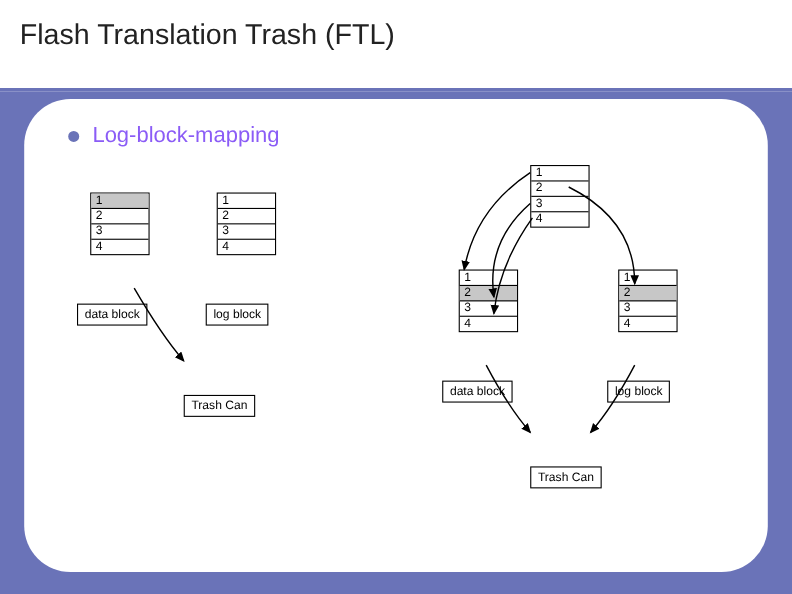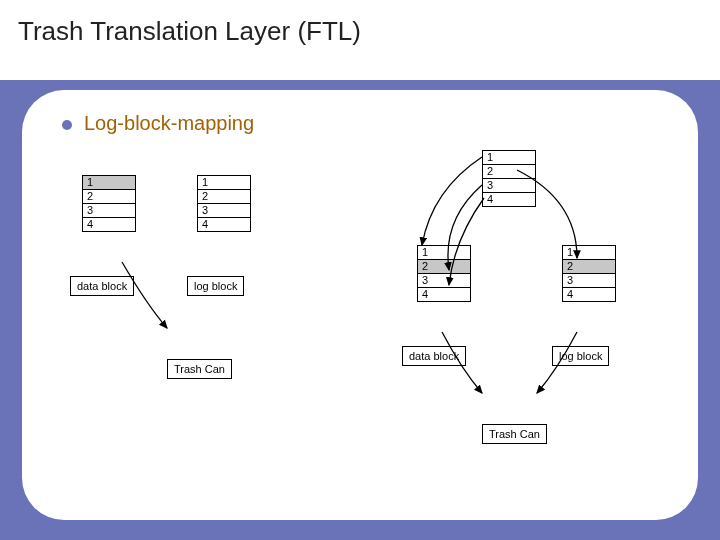--- a/index.html
+++ b/index.html
@@ -33,21 +33,21 @@
     width: 676px;
     height: 430px;
     background: #fff;
     border-radius: 42px;
   }
   .bullet-row {
     position: absolute;
     left: 40px;
     top: 22px;
     font-size: 20px;
-    color: #a16207;
+    color: #8b5cf6;
   }
   .bullet-dot {
     display: inline-block;
     width: 10px; height: 10px;
     background: #6a73b8;
     border-radius: 50%;
     margin-right: 12px;
     vertical-align: middle;
   }
   .diagram {
@@ -84,21 +84,21 @@
     position: absolute;
     left: 0; top: 0;
     width: 676px; height: 430px;
     pointer-events: none;
   }
 </style>
 </head>
 <body>
 
 <div class="header">
-  <div class="title">Trash Translation Layer (FTL)</div>
+  <div class="title">Flash Translation Trash (FTL)</div>
 </div>
 
 <div class="body-panel">
 
   <div class="bullet-row">
     <span class="bullet-dot"></span><span>Log-block-mapping</span>
   </div>
 
   <div class="diagram">
 

